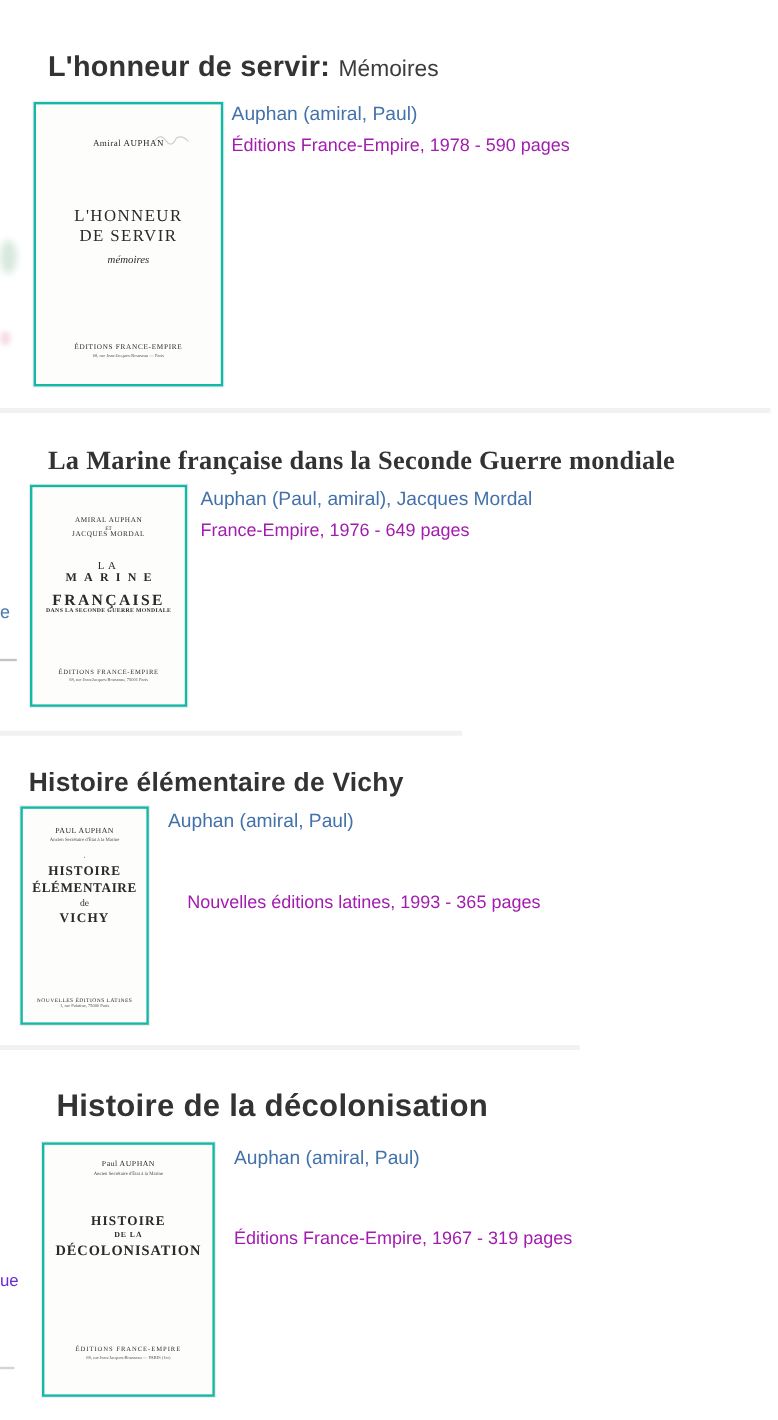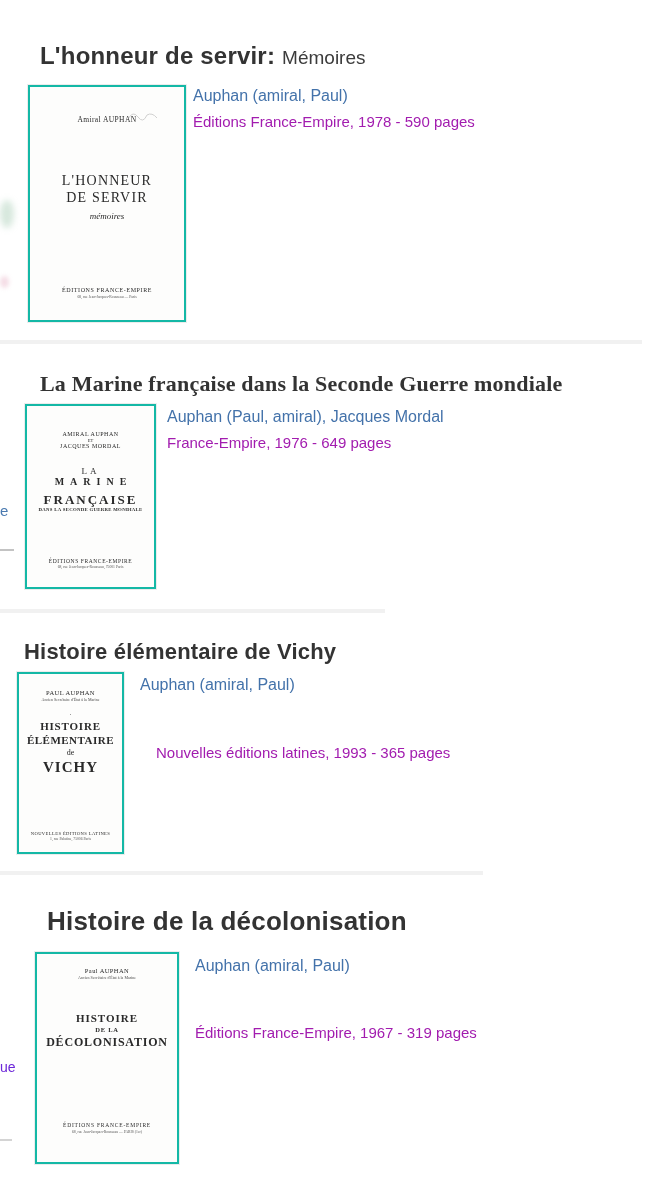--- a/index.html
+++ b/index.html
@@ -88,21 +88,21 @@
   <span>Histoire élémentaire de Vichy</span>
 </h2>
 
 <div class="cover" style="left:17px; top:672px; width:103px; height:178px;">
   <div class="cv-line" style="top:15px; font-size:6.5px; letter-spacing:.4px;">PAUL AUPHAN</div>
   <div class="cv-line" style="top:23px; font-size:4px; color:#4c4c4c;">Ancien Secrétaire d'État à la Marine</div>
   <div class="cv-line" style="top:37px; font-size:7px;">·</div>
   <div class="cv-line" style="top:46px; font-size:11px; letter-spacing:.8px; font-weight:bold;">HISTOIRE</div>
   <div class="cv-line" style="top:60px; font-size:11px; letter-spacing:.5px; font-weight:bold;">ÉLÉMENTAIRE</div>
   <div class="cv-line" style="top:74px; font-size:8px;">de</div>
-  <div class="cv-line" style="top:85px; font-size:15px; letter-spacing:1px; font-weight:bold;font-family:Liberation Serif, serif;">VICHY</div>
+  <div class="cv-line" style="top:85px; font-size:11px; letter-spacing:1px; font-weight:bold;font-family:Liberation Serif, serif;">VICHY</div>
   <div class="cv-line" style="top:157px; font-size:4.6px; letter-spacing:.4px;">NOUVELLES ÉDITIONS LATINES</div>
   <div class="cv-line cv-addr" style="top:163px;">1, rue Palatine, 75006 Paris</div>
 </div>
 
 <a class="author-link" style="left:140px; top:676px;">Auphan (amiral, Paul)</a>
 <div class="meta-line" style="left:156px; top:700px;margin-top:44px;">Nouvelles éditions latines, 1993 - 365 pages</div>
 
 <div class="divider" style="top:871px; width:483px;"></div>
 
 <h2 class="r-title" style="left:35px; top:894px; font-size:26px;">

